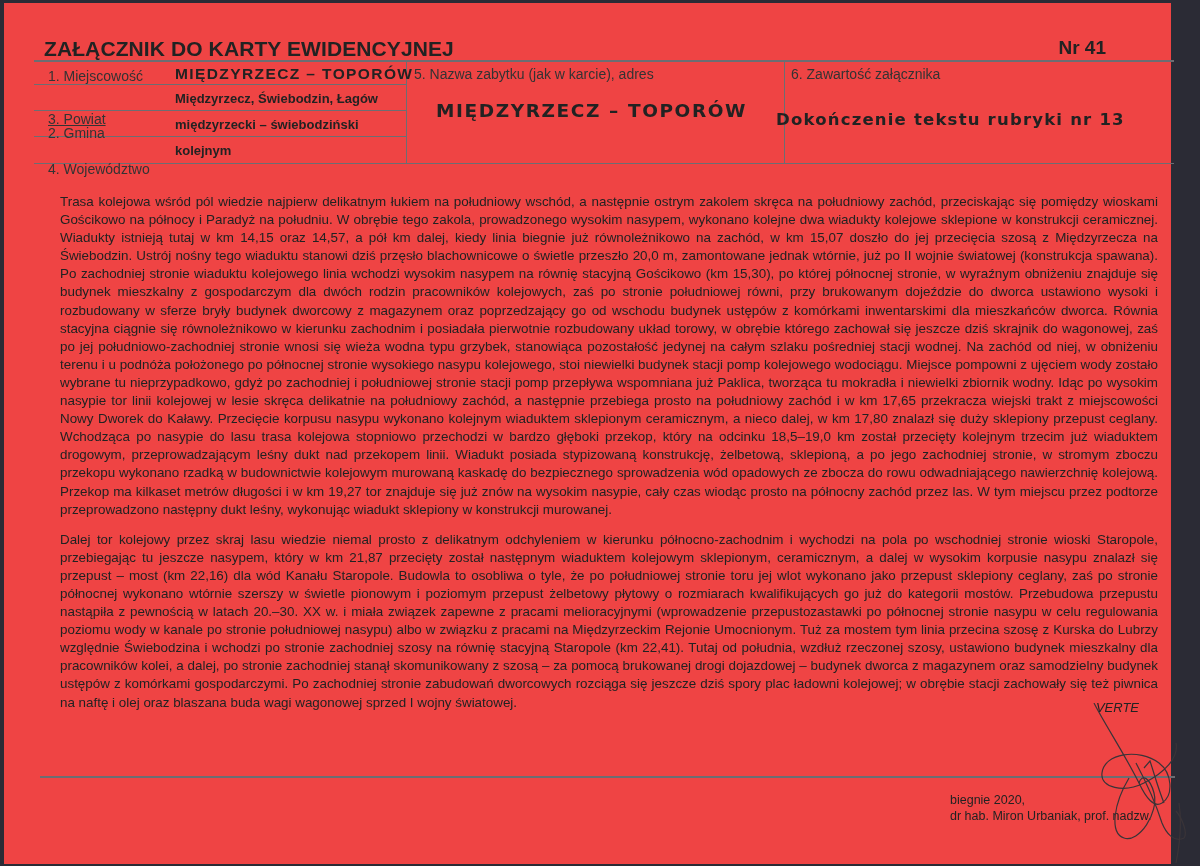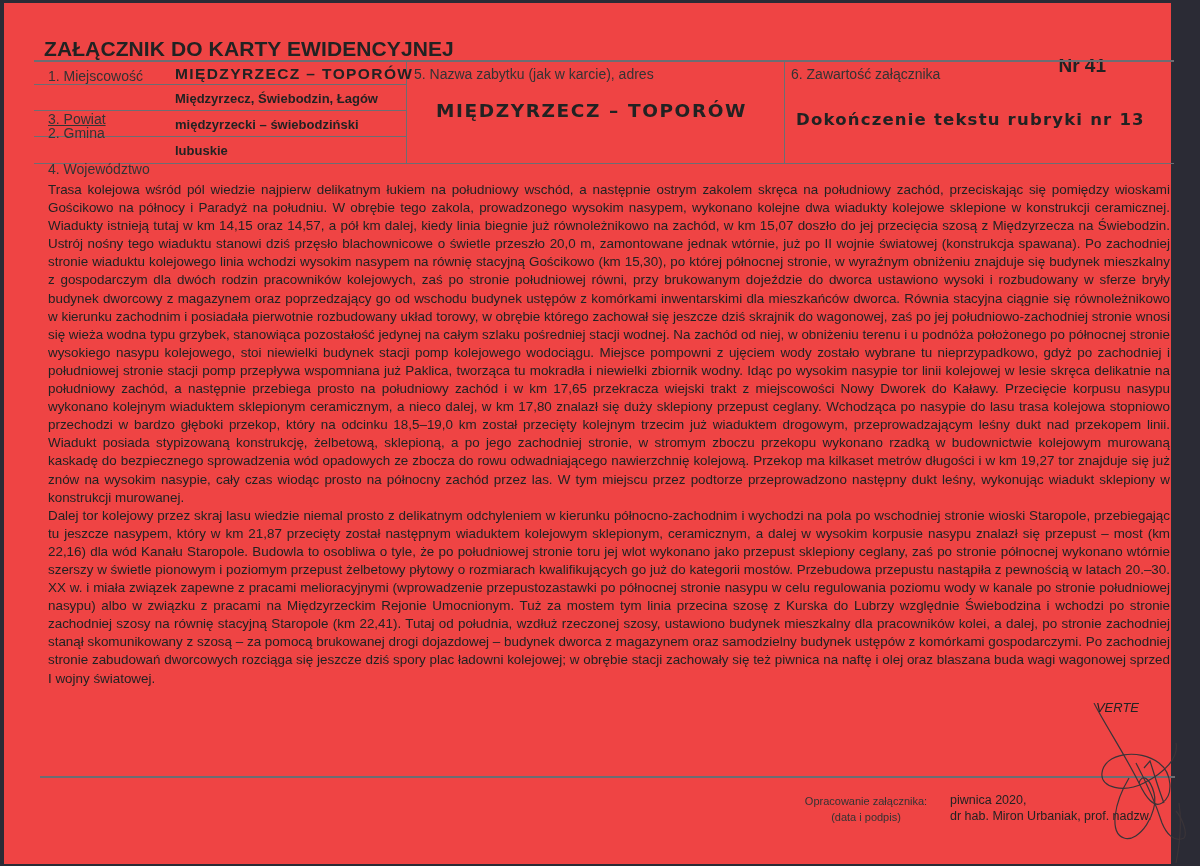--- a/index.html
+++ b/index.html
@@ -21,21 +21,20 @@
       left: 40px; top: 34px;
       font-size: 21px; font-weight: bold;
       letter-spacing: 0.1px;
       color: #222;
     }
     .doc-number {
       position: absolute;
       right: 65px; top: 34px;
       font-size: 19px; font-weight: bold;
       color: #222;
-      margin-top: 18px;
     }
     .hline {
       position: absolute;
       height: 2px;
       background: #6d6d72;
     }
     .vline {
       position: absolute;
       width: 1px;
       background: #6d6d72;
@@ -68,37 +67,37 @@
       width: 340px;
       font-family: "DejaVu Sans", sans-serif;
       font-size: 18.5px;
       font-weight: bold;
       letter-spacing: 1.6px;
       line-height: 26px;
       color: #222;
     }
     .contents-title {
       position: absolute;
-      left: 792px; top: 107px;
+      left: 772px; top: 107px;
       font-family: "DejaVu Sans", sans-serif;
       font-size: 16.5px;
       font-weight: bold;
       letter-spacing: 1.2px;
       color: #222;
     }
     .body-text {
       position: absolute;
       left: 44px; top: 178px;
       width: 1122px;
       font-size: 13.4px;
       line-height: 18.1px;
       text-align: justify;
       color: #222;
     }
-    .body-text p { margin: 0; }
+    .body-text p { margin: 12px; }
     .verte {
       position: absolute;
       right: 32px; top: 697px;
       font-size: 13px;
       font-style: italic;
       color: #222;
     }
     .prep-label {
       position: absolute;
       left: 797px; top: 790px;
@@ -141,45 +140,41 @@
   <div class="field-label" style="top:65px;">1. Miejscowość</div>
   <div class="field-value big" style="top:62px;">MIĘDZYRZECZ – TOPORÓW</div>
 
   <div class="field-label" style="top:90px;margin-top:32px;">2. Gmina</div>
   <div class="field-value" style="top:88px;">Międzyrzecz, Świebodzin, Łagów</div>
 
   <div class="field-label" style="top:108px;text-decoration:underline;">3. Powiat</div>
   <div class="field-value" style="top:114px;">międzyrzecki – świebodziński</div>
 
   <div class="field-label" style="top:142px;margin-top:16px;">4. Województwo</div>
-  <div class="field-value" style="top:140px;">lubuskie</div>
+  <div class="field-value" style="top:140px;">kolejnym</div>
 
   <div class="small-label" style="left:410px; top:63px;">5. Nazwa zabytku (jak w karcie), adres</div>
   <div class="monument-name">
     <div>MIĘDZYRZECZ – TOPORÓW</div>
   </div>
 
   <div class="small-label" style="left:787px; top:63px;">6. Zawartość załącznika</div>
   <div class="contents-title">Dokończenie tekstu rubryki nr 13</div>
 
   <div class="body-text">
     <p>Trasa kolejowa wśród pól wiedzie najpierw delikatnym łukiem na południowy wschód, a następnie ostrym zakolem skręca na południowy zachód, przeciskając się pomiędzy wioskami Gościkowo na północy i Paradyż na południu. W obrębie tego zakola, prowadzonego wysokim nasypem, wykonano kolejne dwa wiadukty kolejowe sklepione w konstrukcji ceramicznej. Wiadukty istnieją tutaj w km 14,15 oraz 14,57, a pół km dalej, kiedy linia biegnie już równoleżnikowo na zachód, w km 15,07 doszło do jej przecięcia szosą z Międzyrzecza na Świebodzin. Ustrój nośny tego wiaduktu stanowi dziś przęsło blachownicowe o świetle przeszło 20,0 m, zamontowane jednak wtórnie, już po II wojnie światowej (konstrukcja spawana). Po zachodniej stronie wiaduktu kolejowego linia wchodzi wysokim nasypem na równię stacyjną Gościkowo (km 15,30), po której północnej stronie, w wyraźnym obniżeniu znajduje się budynek mieszkalny z gospodarczym dla dwóch rodzin pracowników kolejowych, zaś po stronie południowej równi, przy brukowanym dojeździe do dworca ustawiono wysoki i rozbudowany w sferze bryły budynek dworcowy z magazynem oraz poprzedzający go od wschodu budynek ustępów z komórkami inwentarskimi dla mieszkańców dworca. Równia stacyjna ciągnie się równoleżnikowo w kierunku zachodnim i posiadała pierwotnie rozbudowany układ torowy, w obrębie którego zachował się jeszcze dziś skrajnik do wagonowej, zaś po jej południowo-zachodniej stronie wnosi się wieża wodna typu grzybek, stanowiąca pozostałość jedynej na całym szlaku pośredniej stacji wodnej. Na zachód od niej, w obniżeniu terenu i u podnóża położonego po północnej stronie wysokiego nasypu kolejowego, stoi niewielki budynek stacji pomp kolejowego wodociągu. Miejsce pompowni z ujęciem wody zostało wybrane tu nieprzypadkowo, gdyż po zachodniej i południowej stronie stacji pomp przepływa wspomniana już Paklica, tworząca tu mokradła i niewielki zbiornik wodny. Idąc po wysokim nasypie tor linii kolejowej w lesie skręca delikatnie na południowy zachód, a następnie przebiega prosto na południowy zachód i w km 17,65 przekracza wiejski trakt z miejscowości Nowy Dworek do Kaławy. Przecięcie korpusu nasypu wykonano kolejnym wiaduktem sklepionym ceramicznym, a nieco dalej, w km 17,80 znalazł się duży sklepiony przepust ceglany. Wchodząca po nasypie do lasu trasa kolejowa stopniowo przechodzi w bardzo głęboki przekop, który na odcinku 18,5–19,0 km został przecięty kolejnym trzecim już wiaduktem drogowym, przeprowadzającym leśny dukt nad przekopem linii. Wiadukt posiada stypizowaną konstrukcję, żelbetową, sklepioną, a po jego zachodniej stronie, w stromym zboczu przekopu wykonano rzadką w budownictwie kolejowym murowaną kaskadę do bezpiecznego sprowadzenia wód opadowych ze zbocza do rowu odwadniającego nawierzchnię kolejową. Przekop ma kilkaset metrów długości i w km 19,27 tor znajduje się już znów na wysokim nasypie, cały czas wiodąc prosto na północny zachód przez las. W tym miejscu przez podtorze przeprowadzono następny dukt leśny, wykonując wiadukt sklepiony w konstrukcji murowanej.</p>
     <p>Dalej tor kolejowy przez skraj lasu wiedzie niemal prosto z delikatnym odchyleniem w kierunku północno-zachodnim i wychodzi na pola po wschodniej stronie wioski Staropole, przebiegając tu jeszcze nasypem, który w km 21,87 przecięty został następnym wiaduktem kolejowym sklepionym, ceramicznym, a dalej w wysokim korpusie nasypu znalazł się przepust – most (km 22,16) dla wód Kanału Staropole. Budowla to osobliwa o tyle, że po południowej stronie toru jej wlot wykonano jako przepust sklepiony ceglany, zaś po stronie północnej wykonano wtórnie szerszy w świetle pionowym i poziomym przepust żelbetowy płytowy o rozmiarach kwalifikujących go już do kategorii mostów. Przebudowa przepustu nastąpiła z pewnością w latach 20.–30. XX w. i miała związek zapewne z pracami melioracyjnymi (wprowadzenie przepustozastawki po północnej stronie nasypu w celu regulowania poziomu wody w kanale po stronie południowej nasypu) albo w związku z pracami na Międzyrzeckim Rejonie Umocnionym. Tuż za mostem tym linia przecina szosę z Kurska do Lubrzy względnie Świebodzina i wchodzi po stronie zachodniej szosy na równię stacyjną Staropole (km 22,41). Tutaj od południa, wzdłuż rzeczonej szosy, ustawiono budynek mieszkalny dla pracowników kolei, a dalej, po stronie zachodniej stanął skomunikowany z szosą – za pomocą brukowanej drogi dojazdowej – budynek dworca z magazynem oraz samodzielny budynek ustępów z komórkami gospodarczymi. Po zachodniej stronie zabudowań dworcowych rozciąga się jeszcze dziś spory plac ładowni kolejowej; w obrębie stacji zachowały się też piwnica na naftę i olej oraz blaszana buda wagi wagonowej sprzed I wojny światowej.</p>
   </div>
 
   <div class="verte">VERTE</div>
 
   <div class="hline" style="left:36px; top:773px; width:1135px;"></div>
 
-  <div class="prep-label">
-    <div>Opracowanie załącznika:</div>
-    <div>(data i podpis)</div>
-  </div>
   <div class="prep-value">
-    <div>piwnica 2020,</div>
+    <div>biegnie 2020,</div>
     <div>dr hab. Miron Urbaniak, prof. nadzw.</div>
   </div>
 
   <svg class="signature" viewBox="0 0 110 160" fill="none" stroke="#3a3438" stroke-width="1.2">
     <path d="M10 0 C 20 20, 40 50, 55 80 C 62 95, 70 105, 78 100 C 90 92, 88 70, 75 60 C 55 45, 20 50, 18 70 C 16 85, 40 90, 60 80 C 80 70, 95 55, 92 40"></path>
     <path d="M45 75 C 30 100, 25 130, 40 135 C 55 140, 75 110, 70 90 C 66 75, 58 70, 55 80"></path>
     <path d="M52 60 C 60 75, 70 95, 78 120 C 82 130, 90 140, 100 135 C 104 130, 98 115, 92 108"></path>
     <path d="M60 65 L 66 58 C 70 70, 74 85, 80 100"></path>
     <path d="M95 100 C 98 120, 95 145, 92 160"></path>
   </svg>

